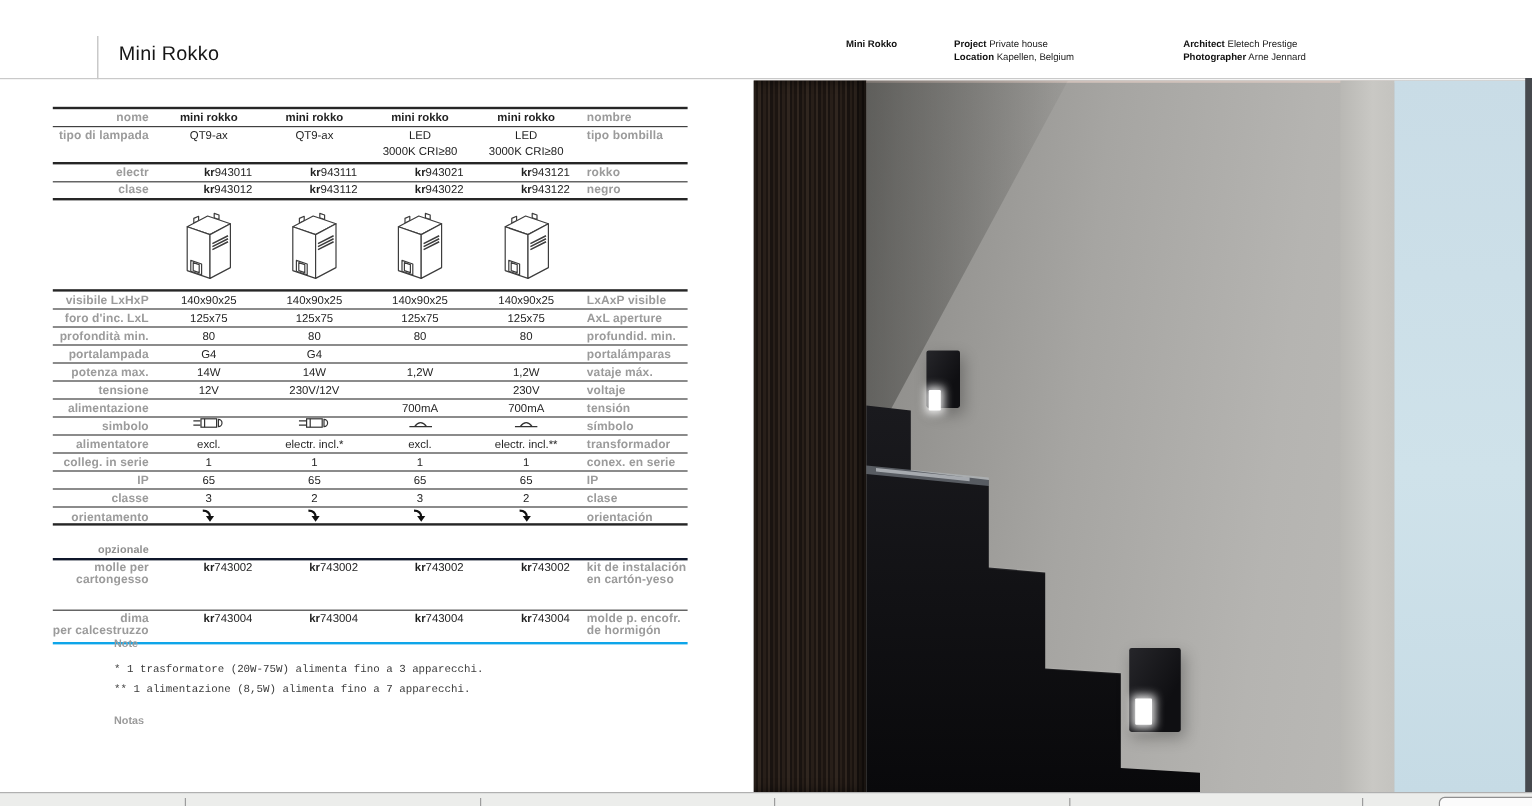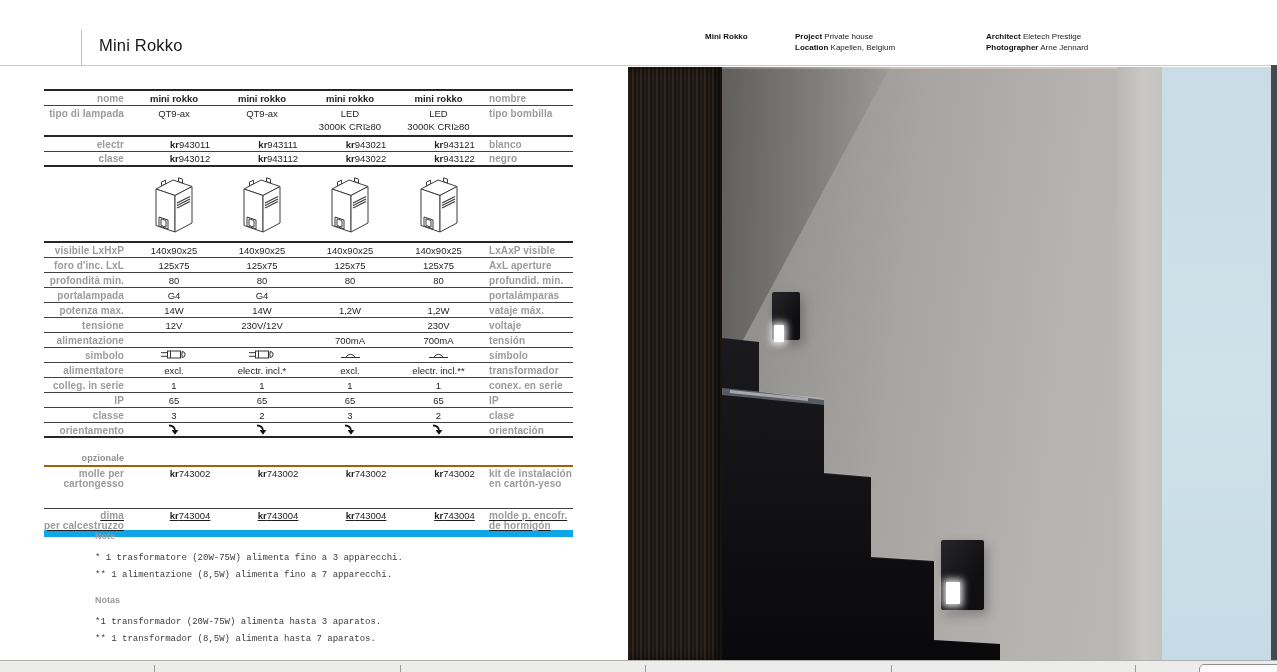--- a/index.html
+++ b/index.html
@@ -28,24 +28,24 @@
   .b2{border-bottom:2px solid #262626;}
   .h15{height:15px;line-height:13px;}
   .h31{height:31px;align-items:start;line-height:13px;padding-top:1px;}
   .hdraw{height:76px;}
   .lab{color:#9b9b9b;font-weight:bold;font-size:10px;text-align:right;padding-right:6px;letter-spacing:.1px;}
   .lab.es{text-align:left;padding-left:6px;padding-right:0;}
   .val{text-align:center;color:#1f1f1f;}
   .val.fw-b{font-weight:bold;}
   .val b{font-weight:bold;padding-left:32px;}
   .icon-wrap{display:inline-block;vertical-align:middle;}
-  .opt-head{height:17px;border-bottom:2px solid #a16207;gap:34px;}
+  .opt-head{height:17px;border-bottom:2px solid #0f172a;gap:34px;}
   .opt-head .lab{font-size:9px;color:#8f8f8f;}
   .opt-row1{height:42px;align-items:start;padding-top:2px;line-height:10px;border-bottom:1px solid #404040;}
-  .opt-row2{height:28px;align-items:start;padding-top:2px;line-height:10px;border-bottom:7px solid #0ea5e9;text-decoration:underline;}
+  .opt-row2{height:28px;align-items:start;padding-top:2px;line-height:10px;border-bottom:2px solid #0ea5e9;}
   .opt-grid .lab{line-height:10px;}
 
   
   .notes{left:95px;font-size:9px;color:#3c3c3c;}
   .notes-it{top:531px;} .notes-es{top:595px;}
   .notes .nt{color:#9b9b9b;font-weight:bold;margin-bottom:9px;}
   .notes .ni{line-height:17px;font-family:Liberation Mono, monospace;}
 
   
   .photo{left:628px;top:67px;width:644px;height:593px;overflow:hidden;
@@ -141,21 +141,21 @@
     </div>
     <div class="row h15 b1">
       <div class="lab">
         <div>electr</div>
       </div>
       <div class="val"><b>kr</b>943011</div>
       <div class="val"><b>kr</b>943111</div>
       <div class="val"><b>kr</b>943021</div>
       <div class="val"><b>kr</b>943121</div>
       <div class="lab es">
-        <div>blanco</div>
+        <div>rokko</div>
       </div>
     </div>
     <div class="row h15 b2">
       <div class="lab">
         <div>clase</div>
       </div>
       <div class="val"><b>kr</b>943012</div>
       <div class="val"><b>kr</b>943112</div>
       <div class="val"><b>kr</b>943022</div>
       <div class="val"><b>kr</b>943122</div>
@@ -528,24 +528,20 @@
 
 <div class="abs notes notes-it">
   <div class="nt">Note</div>
   <div>
       <div class="ni">* 1 trasformatore (20W-75W) alimenta fino a 3 apparecchi.</div>
       <div class="ni">** 1 alimentazione (8,5W) alimenta fino a 7 apparecchi.</div>
     </div>
 </div>
 <div class="abs notes notes-es">
   <div class="nt">Notas</div>
-  <div>
-      <div class="ni">*1 transformador (20W-75W) alimenta hasta 3 aparatos.</div>
-      <div class="ni">** 1 transformador (8,5W) alimenta hasta 7 aparatos.</div>
-    </div>
 </div>
 
 <div class="abs photo">
   <div class="abs photo-topline"></div>
   <div class="abs wall-shadow"></div>
   <div class="abs wood"></div>
   <svg class="abs stairs-svg" width="644" height="593" viewBox="0 0 644 593">
     <defs>
       <linearGradient id="sg" x1="0" y1="0" x2="0" y2="1">
         <stop offset="0" stop-color="#1a1a1e"></stop>

